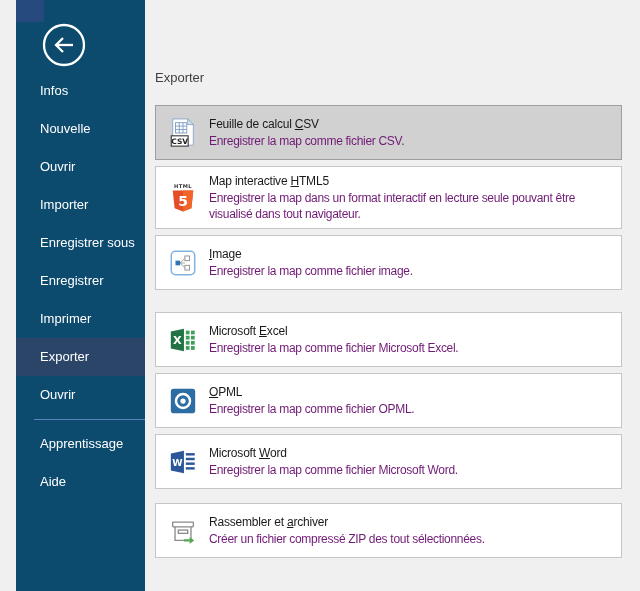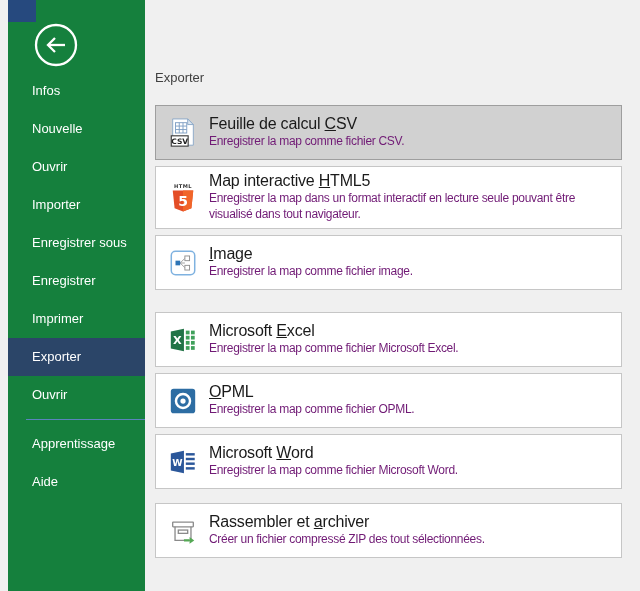--- a/index.html
+++ b/index.html
@@ -1,21 +1,21 @@
 <!DOCTYPE html>
 <html><head>
 <meta charset="utf-8">
 <style>
   * { margin:0; padding:0; box-sizing:border-box; }
   html,body { width:640px; height:591px; overflow:hidden;
     font-family:"Liberation Sans","DejaVu Sans",sans-serif; }
   .app { position:relative; width:640px; height:591px; background:#f0f0f0; }
 
   
-  .sidebar { position:absolute; left:8px; top:0; bottom:0; width:156px; background:#15803d; }
+  .sidebar { position:absolute; left:16px; top:0; bottom:0; width:156px; background:#0c4a6e; }
   .corner { position:absolute; left:0; top:0; width:28px; height:22px; background:#26497e; }
   .back-btn { position:absolute; left:25px; top:22px; width:46px; height:46px; cursor:pointer; }
   .menu { position:absolute; top:72px; left:0; right:0; list-style:none; }
   .menu-item { height:38px; line-height:38px; padding-left:24px; color:#ffffff;
     font-size:13px; cursor:pointer; white-space:nowrap; }
   .menu-item.selected { background:#2b4568; }
   .sep { height:1px; background:#5b84bd; margin:5px 17px 5px 18px; }
 
   
   .content { position:absolute; left:145px; top:0; right:0; bottom:0;
@@ -28,21 +28,21 @@
     margin-bottom:6px; cursor:pointer; }
   .export-item.selected { background:#d1d1d1; border-color:#9e9e9e; }
   .export-item.tall { min-height:61px; }
   .export-item.gap-lg { margin-top:22px; }
   .export-item.gap-md { margin-top:14px;justify-content:space-between; }
 
   .icon-wrap { width:30px; height:34px; flex:0 0 30px; margin-right:11px;
     display:flex; align-items:center; justify-content:center; }
   .icon-wrap svg { display:block; }
   .txt { flex:1; min-width:0; }
-  .title { font-size:16px; letter-spacing:-0.2px; color:#1a1a1a; line-height:16px; }
+  .title { font-size:12px; letter-spacing:-0.2px; color:#1a1a1a; line-height:16px; }
   .accel { text-decoration:underline; }
   .desc { font-size:12px; letter-spacing:-0.3px; color:#701a75; line-height:16px; margin-top:1px; }
 </style>
 </head>
 <body>
 
 <div class="app">
 
   <nav class="sidebar">
     <div class="corner"></div>

